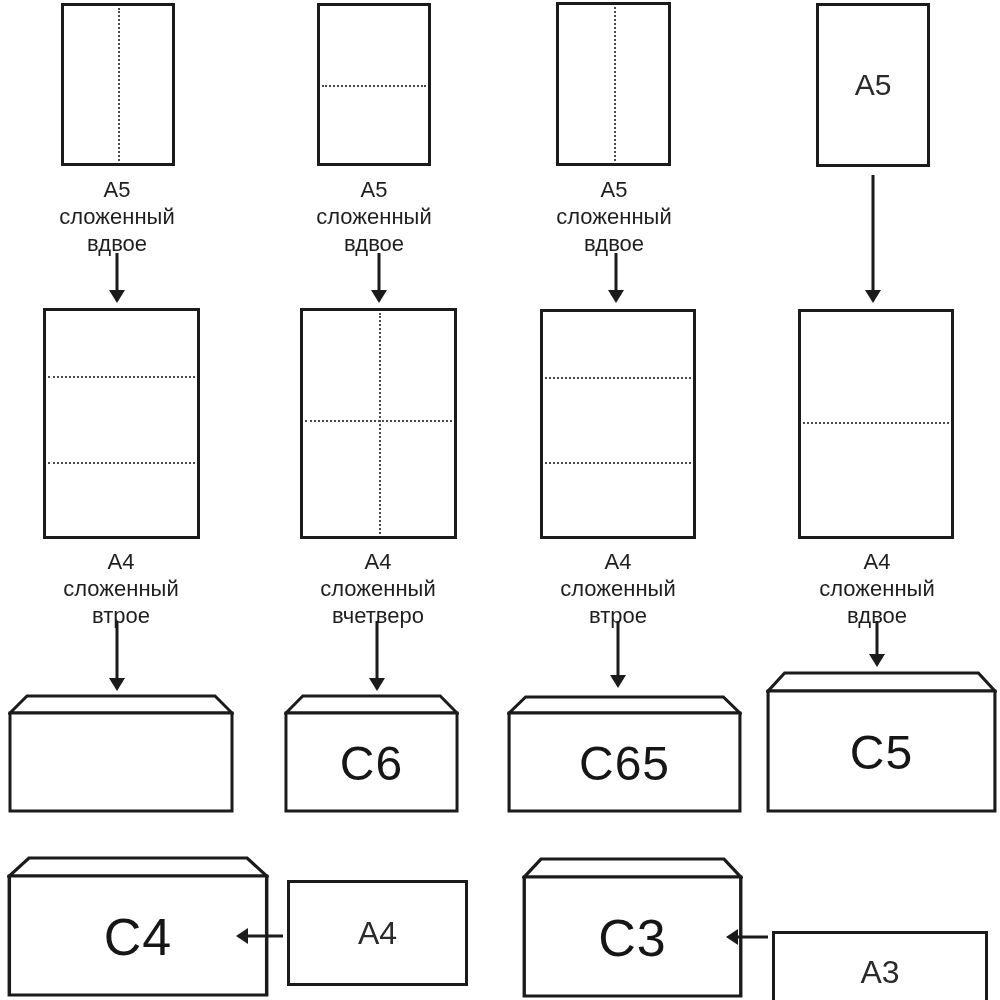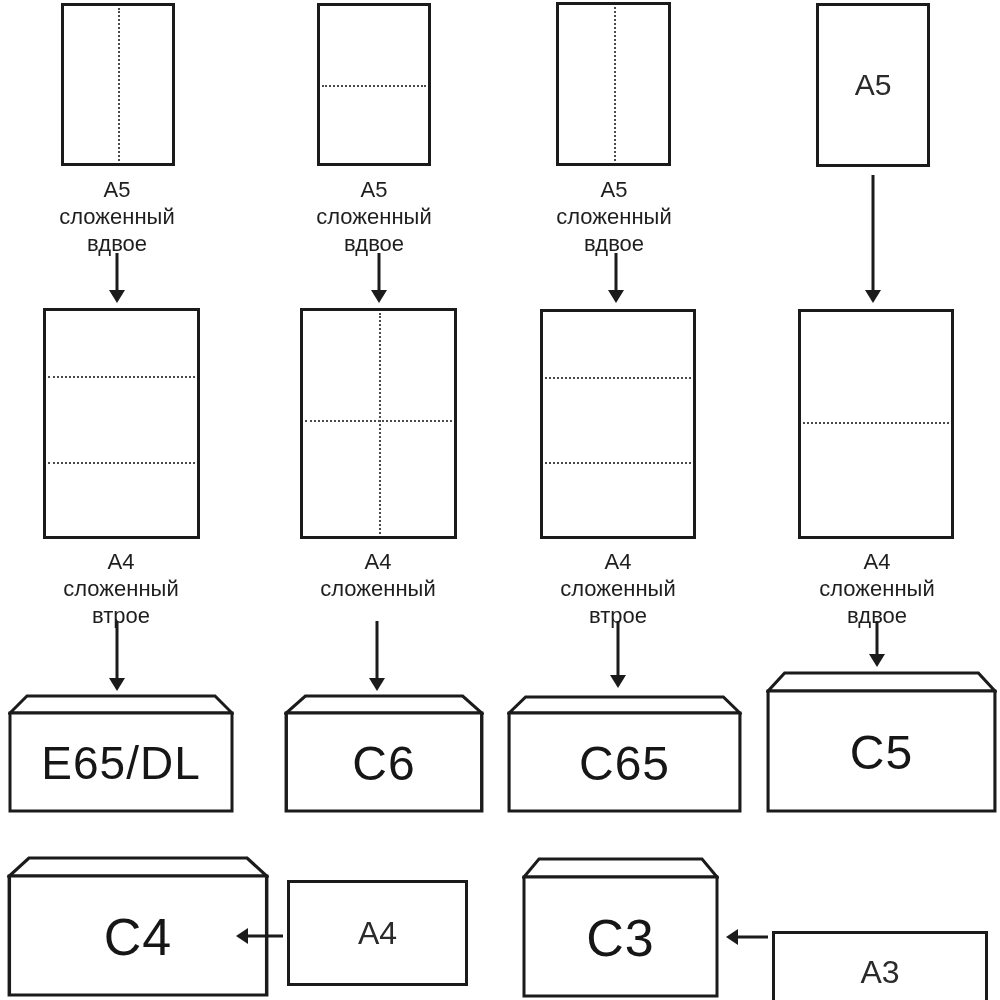--- a/index.html
+++ b/index.html
@@ -105,20 +105,21 @@
   </div>
 
   <div class="caption" style="left:31px;top:548px;width:180px;">
     <div>А4</div>
     <div>сложенный</div>
     <div>втрое</div>
   </div>
   <div class="caption" style="left:288px;top:548px;width:180px;">
     <div>А4</div>
     <div>сложенный</div>
+    <div>вчетверо</div>
   </div>
   <div class="caption" style="left:528px;top:548px;width:180px;">
     <div>А4</div>
     <div>сложенный</div>
     <div>втрое</div>
   </div>
   <div class="caption" style="left:787px;top:548px;width:180px;">
     <div>А4</div>
     <div>сложенный</div>
     <div>вдвое</div>
@@ -139,24 +140,23 @@
   <div class="arrow-down" style="left:869px;top:621px;height:46px;">
       <div class="shaft"></div>
       <div class="head"></div>
     </div>
 
   <div class="envelope" style="left:8px;top:694px;width:226px;height:119px;">
     <svg viewBox="0 0 226 119" preserveAspectRatio="none">
       <polygon class="flap" points="2,19 19,2 207,2 224,19"></polygon>
       <rect class="env-body" x="2" y="19" width="222" height="98"></rect>
     </svg>
-    <div class="env-label" style="top:19px;font-size:46px;">E65/DL</div>
-  </div>
-
-  <div class="envelope" style="left:284px;top:694px;width:200px;height:119px;border-radius:11px;">
+  </div>
+
+  <div class="envelope" style="left:284px;top:694px;width:175px;height:119px;border-radius:11px;">
     <svg viewBox="0 0 177 119" preserveAspectRatio="none">
       <polygon class="flap" points="2,19 19,2 158,2 175,19"></polygon>
       <rect class="env-body" x="2" y="19" width="173" height="98"></rect>
     </svg>
     <div class="env-label" style="top:19px;">C6</div>
   </div>
 
   <div class="envelope" style="left:507px;top:695px;width:235px;height:118px;">
     <svg viewBox="0 0 227 118" preserveAspectRatio="none">
       <polygon class="flap" points="2,18 18,2 209,2 225,18"></polygon>
@@ -183,21 +183,21 @@
 
   <div class="arrow-left" style="left:236px;top:928px;width:47px;">
       <div class="shaft"></div>
       <div class="head"></div>
     </div>
 
   <div class="paper" style="left:287px;top:880px;width:181px;height:106px;">
     <div class="paper-label" style="font-size:32px;">А4</div>
   </div>
 
-  <div class="envelope" style="left:522px;top:857px;width:197px;height:141px;">
+  <div class="envelope" style="left:522px;top:857px;width:197px;height:141px;padding-left:24px;">
     <svg viewBox="0 0 197 141" preserveAspectRatio="none">
       <polygon class="flap" points="2,20 17,2 180,2 195,20"></polygon>
       <rect class="env-body" x="2" y="20" width="193" height="119"></rect>
     </svg>
     <div class="env-label big" style="top:20px;">C3</div>
   </div>
 
   <div class="arrow-left" style="left:726px;top:929px;width:42px;">
       <div class="shaft"></div>
       <div class="head"></div>

